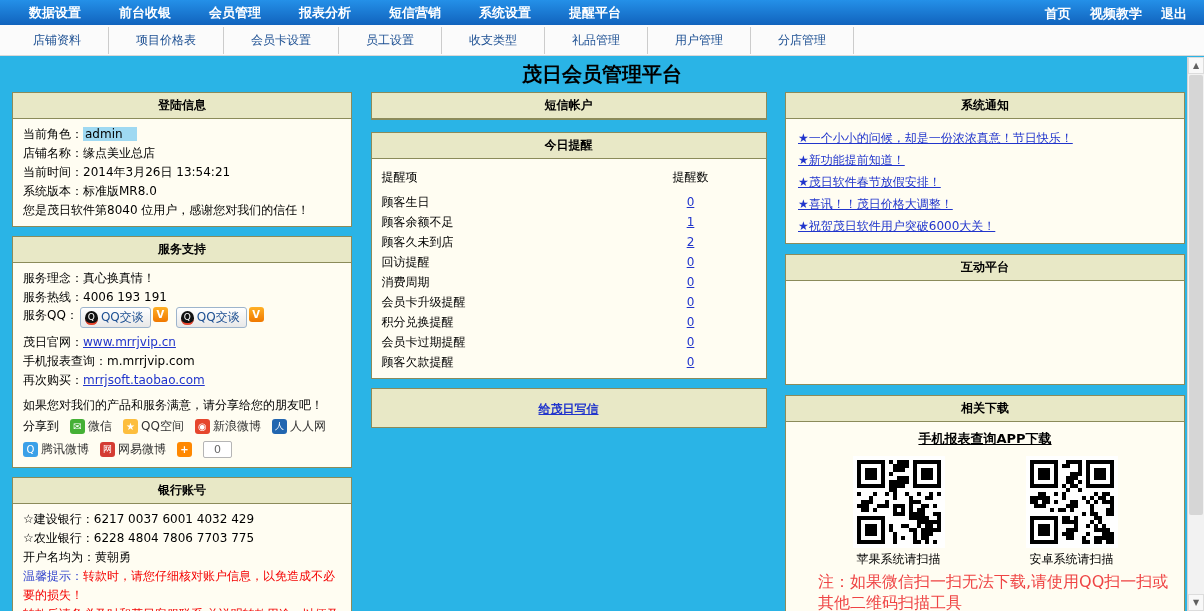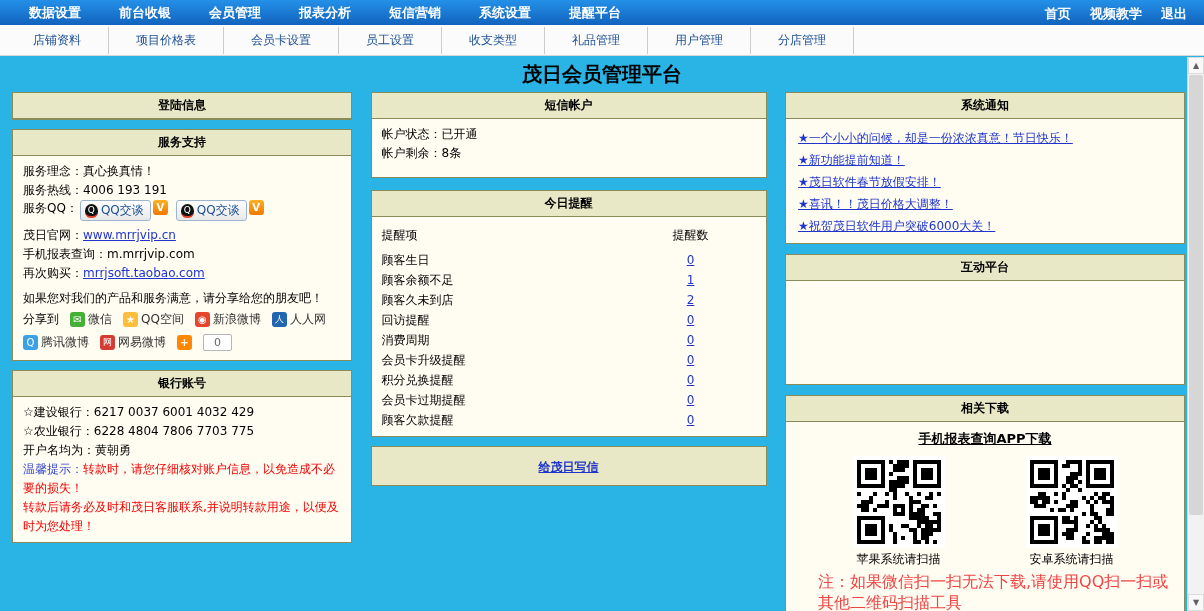--- a/index.html
+++ b/index.html
@@ -118,20 +118,27 @@
   </nav>
 
   <h1 class="page-title">茂日会员管理平台</h1>
 
   <div class="columns">
 
     <div class="col-left">
 
       <div class="panel">
         <div class="panel-header">登陆信息</div>
+        <div class="panel-body">
+          <p><span>当前角色：</span><span class="hl">admin</span></p>
+          <p>店铺名称：缘点美业总店</p>
+          <p>当前时间：2014年3月26日 13:54:21</p>
+          <p>系统版本：标准版MR8.0</p>
+          <p>您是茂日软件第8040 位用户，感谢您对我们的信任！</p>
+        </div>
       </div>
 
       <div class="panel">
         <div class="panel-header">服务支持</div>
         <div class="panel-body">
           <p>服务理念：真心换真情！</p>
           <p>服务热线：4006 193 191</p>
           <div class="qq-line">
             <span>服务QQ：</span>
             <a class="qq-btn">
@@ -193,24 +200,20 @@
           <p class="red">转款后请务必及时和茂日客服联系,并说明转款用途，以便及时为您处理！</p>
         </div>
       </div>
 
     </div>
 
     <div class="col-mid">
 
       <div class="panel">
         <div class="panel-header">短信帐户</div>
-        <div class="panel-body sms-body">
-          <p>帐户状态：已开通</p>
-          <p>帐户剩余：8条</p>
-        </div>
       </div>
 
       <div class="panel" style="margin-top:12px;">
         <div class="panel-header">今日提醒</div>
         <div class="panel-body">
           <div class="rem-head">
             <span class="rem-label">提醒项</span>
             <span class="rem-count">提醒数</span>
           </div>
           <div class="rem-row">

